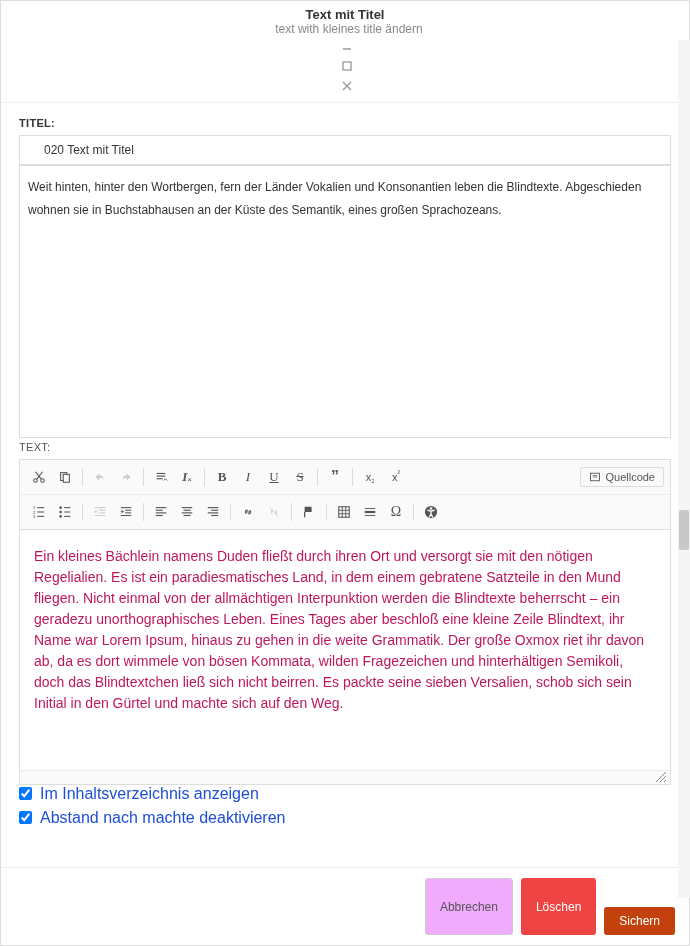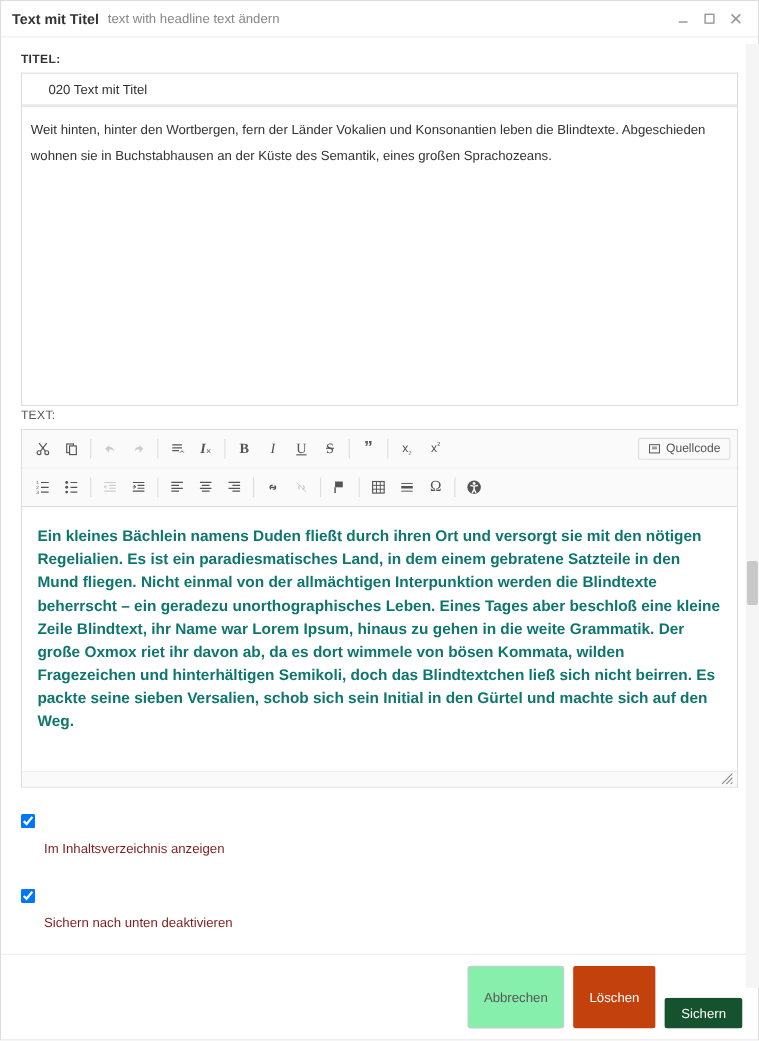--- a/index.html
+++ b/index.html
@@ -1,20 +1,20 @@
 <!DOCTYPE html>
 <html><head>
 <meta charset="utf-8">
 <style>
 * { box-sizing: border-box; margin: 0; padding: 0; }
 body { font-family: Arial, Helvetica, sans-serif; font-size: 12px; color: #333; background: #fff; width: 690px; height: 946px; overflow: hidden; position: relative; }
 
 .dialog { width: 690px; height: 946px; border: 1px solid #ddd; display: flex; flex-direction: column; }
 
-.dialog-header { display: flex; align-items: center; padding: 6px 10px; border-bottom: 1px solid #eee; }
+.dialog-header { display: flex; align-items: center; padding: 6px 10px; border-bottom: 1px solid #eee; flex-direction: column; }
 .dialog-title { font-weight: bold; font-size: 13px; color: #333; }
 .dialog-subtitle { margin-left: 8px; color: #888; font-size: 12px; }
 .dialog-header-spacer { flex: 1; }
 .dialog-header-btn { width: 20px; height: 20px; display: flex; align-items: center; justify-content: center; cursor: pointer; color: #999; margin-left: 4px; }
 
 .dialog-body { flex: 1; padding: 14px 18px 10px 18px; overflow-y: auto; position: relative; }
 .scrollbar-track { position: absolute; right: 0; top: 40px; bottom: 48px; width: 12px; background: #f5f5f5; }
 .scrollbar-thumb { position: absolute; right: 1px; top: 470px; width: 10px; height: 40px; background: #c8c8c8; border-radius: 2px; }
 
 .field-label { font-size: 11px; font-weight: bold; color: #333; margin-bottom: 6px; letter-spacing: 0.3px; }
@@ -27,48 +27,48 @@
 .editor-container { border: 1px solid #ddd; }
 .editor-toolbar { border-bottom: 1px solid #ddd; background: #fafafa; }
 .toolbar-row { display: flex; align-items: center; padding: 4px 6px; flex-wrap: wrap; }
 .toolbar-row + .toolbar-row { border-top: 1px solid #eee; }
 .tool-btn { width: 24px; height: 24px; display: flex; align-items: center; justify-content: center; cursor: pointer; color: #555; border-radius: 2px; margin: 1px; font-size: 13px; }
 .tool-sep { width: 1px; height: 18px; background: #ddd; margin: 0 4px; }
 .tool-btn.disabled { color: #ccc; cursor: default; }
 .tool-spacer { flex: 1; }
 .source-btn { display: flex; gap: 4px; padding: 3px 8px; border: 1px solid #ddd; border-radius: 2px; cursor: pointer; font-size: 11px; color: #555; }
 
-.editor-content { padding: 16px 14px; font-size: 14px; line-height: 1.5; color: #0f766e; min-height: 240px; background: #fff; position: relative; font-weight: bold; }
+.editor-content { padding: 16px 14px; font-size: 14px; line-height: 1.5; color: #be185d; min-height: 240px; background: #fff; position: relative; }
 .editor-resize { height: 14px; background: #fafafa; border-top: 1px solid #eee; display: flex; justify-content: flex-end; align-items: center; padding-right: 4px; }
 .resize-handle { width: 10px; height: 10px; cursor: nwse-resize; color: #888; }
 
 .checkbox-row { display: flex; align-items: center; margin-bottom: 6px; }
 .checkbox-row input { margin-right: 8px; }
-.checkbox-label { font-size: 12px; color: #7f1d1d; margin-top: 48px; }
+.checkbox-label { font-size: 16px; color: #1d4ed8; }
 .help-text { font-size: 11px; color: #888; margin-bottom: 14px; }
 
 .accessibility-row { font-size: 12px; color: #333; margin-top: 16px; margin-bottom: 20px; }
 .link { color: #3498db; cursor: pointer; }
 
 .dialog-footer { padding: 10px 14px; border-top: 1px solid #eee; display: flex; justify-content: flex-end; gap: 8px; }
 .btn { padding: 6px 14px; font-size: 12px; border-radius: 3px; cursor: pointer; border: 1px solid transparent; }
-.btn-default { background: #86efac; border-color: #ccc; color: #555; }
-.btn-danger { background: #c2410c; color: #fff; }
-.btn-primary { background: #14532d; color: #fff; margin-top: 29px; }
+.btn-default { background: #f0abfc; border-color: #ccc; color: #555; }
+.btn-danger { background: #ef4444; color: #fff; }
+.btn-primary { background: #c2410c; color: #fff; margin-top: 29px; }
 
 svg { display: block; }
 </style>
 </head>
 <body>
 
 <div class="dialog">
 
   <div class="dialog-header">
     <span class="dialog-title">Text mit Titel</span>
-    <span class="dialog-subtitle">text with headline text ändern</span>
+    <span class="dialog-subtitle">text with kleines title ändern</span>
     <div class="dialog-header-spacer"></div>
     <div class="dialog-header-btn">
       <svg width="12" height="12" viewBox="0 0 12 12">
           <line x1="2" y1="9" x2="10" y2="9" stroke="currentColor" stroke-width="1.5"></line>
         </svg>
     </div>
     <div class="dialog-header-btn">
       <svg width="12" height="12" viewBox="0 0 12 12">
           <rect x="2" y="2" width="8" height="8" fill="none" stroke="currentColor" stroke-width="1.3"></rect>
         </svg>
@@ -296,21 +296,21 @@
       </div>
     </div>
 
     <div class="checkbox-row">
       <input type="checkbox" checked="" style="">
       <span class="checkbox-label">Im Inhaltsverzeichnis anzeigen</span>
     </div>
 
     <div class="checkbox-row">
       <input type="checkbox" checked="" style="">
-      <span class="checkbox-label">Sichern nach unten deaktivieren</span>
+      <span class="checkbox-label">Abstand nach machte deaktivieren</span>
     </div>
 
 
   </div>
 
   <div class="scrollbar-track">
     <div class="scrollbar-thumb"></div>
   </div>
 
   <div class="dialog-footer">

